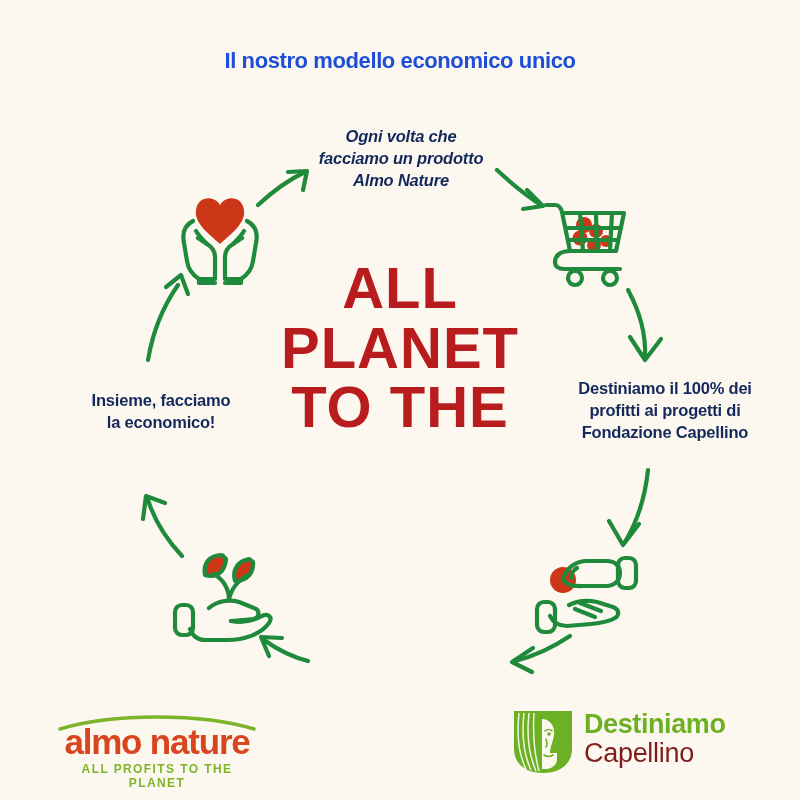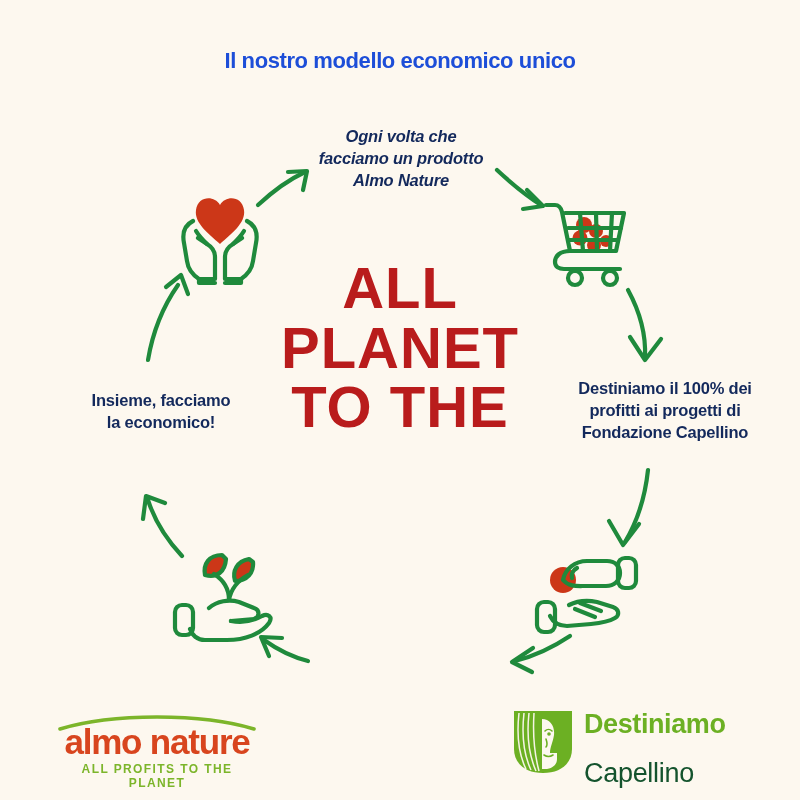--- a/index.html
+++ b/index.html
@@ -128,23 +128,22 @@
   }
   .fond-l1 {
     font-size: 27px;
     font-weight: bold;
     color: #6cb023;
     letter-spacing: -0.4px;
   }
   .fond-l2 {
     font-size: 27px;
     font-weight: normal;
-    color: #14532d;
+    color: #7f1d1d;
     letter-spacing: -0.3px;
-    margin-top: 20px;
   }
 </style>
 </head>
 <body>
 
 <div id="canvas">
 
   <div class="title">Il nostro modello economico unico</div>
 
   <div class="center-words">

